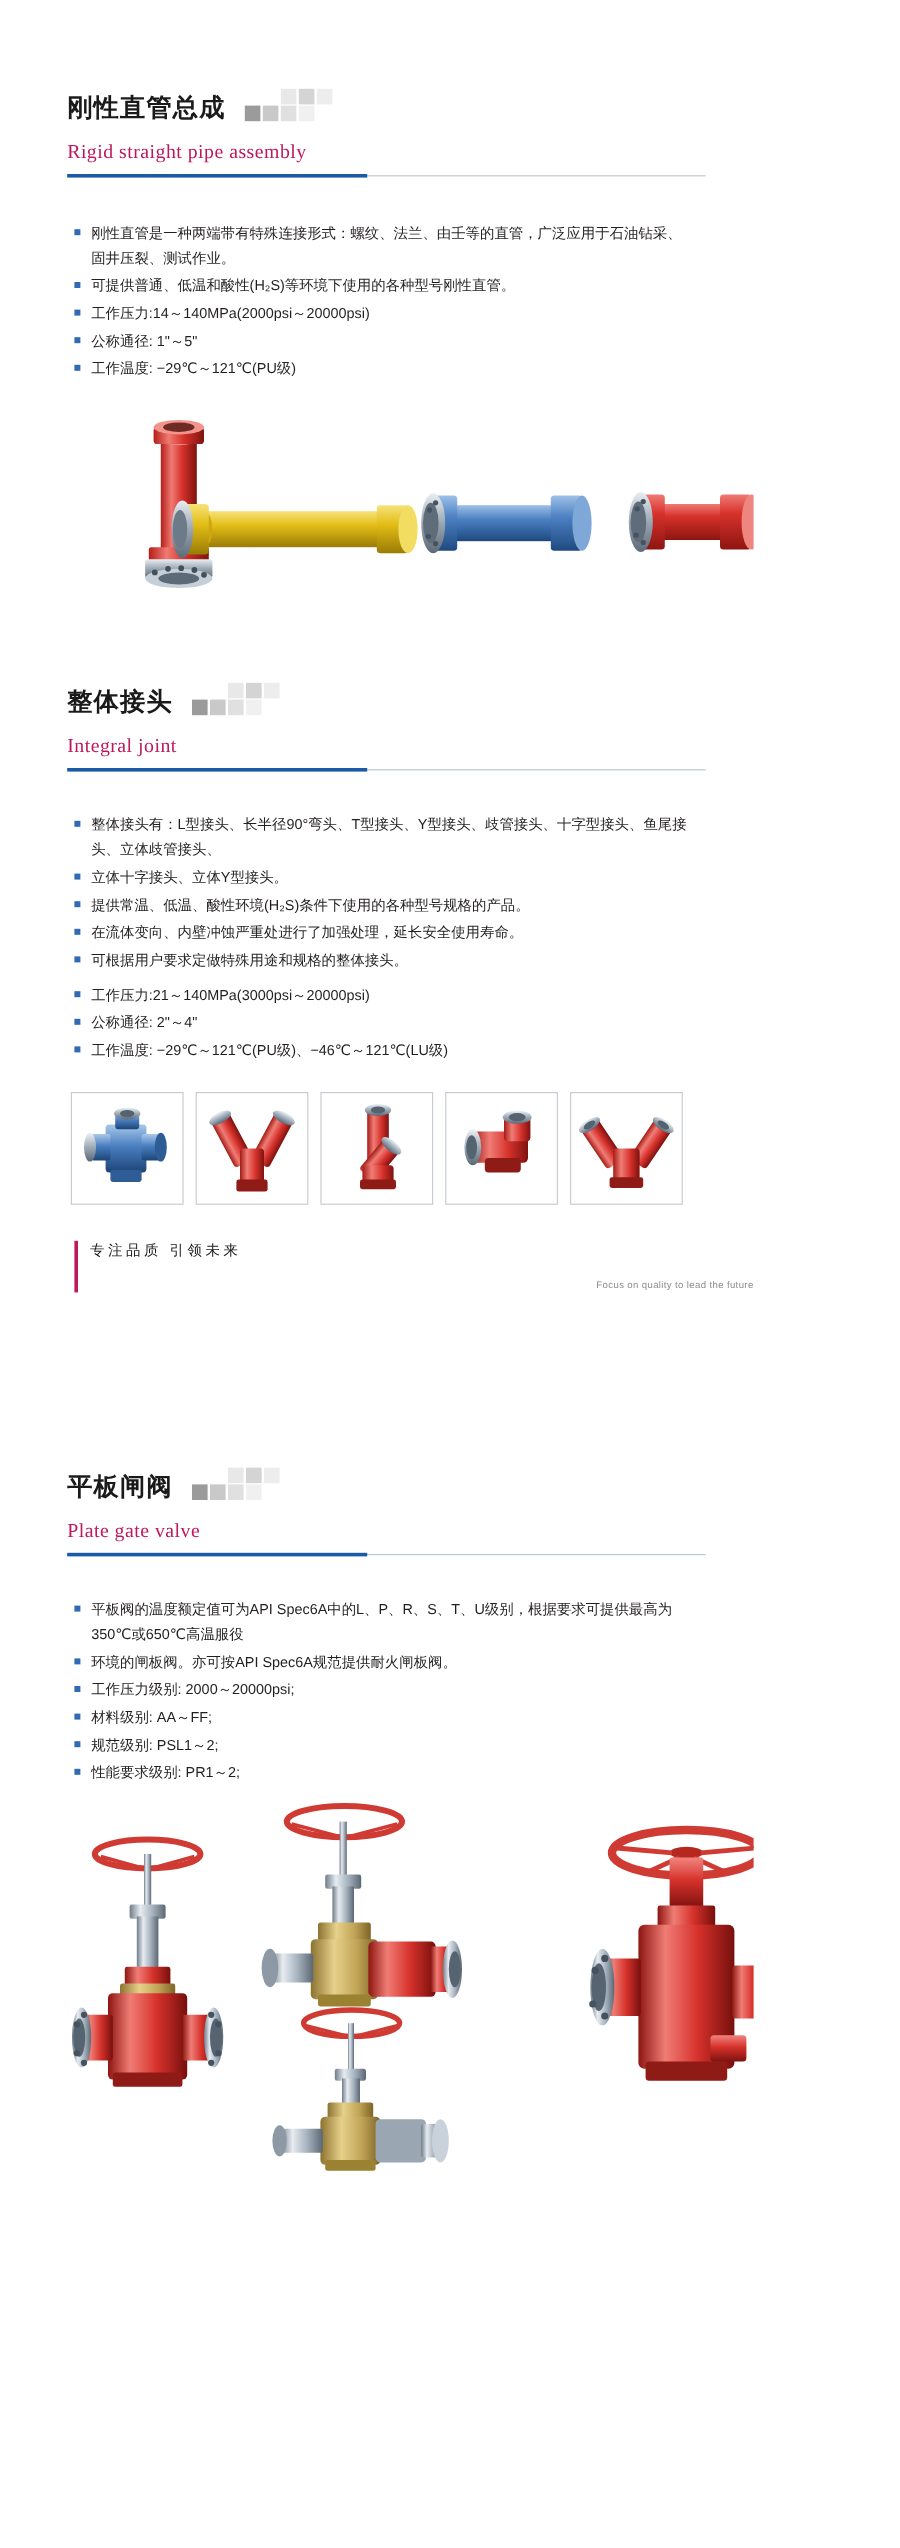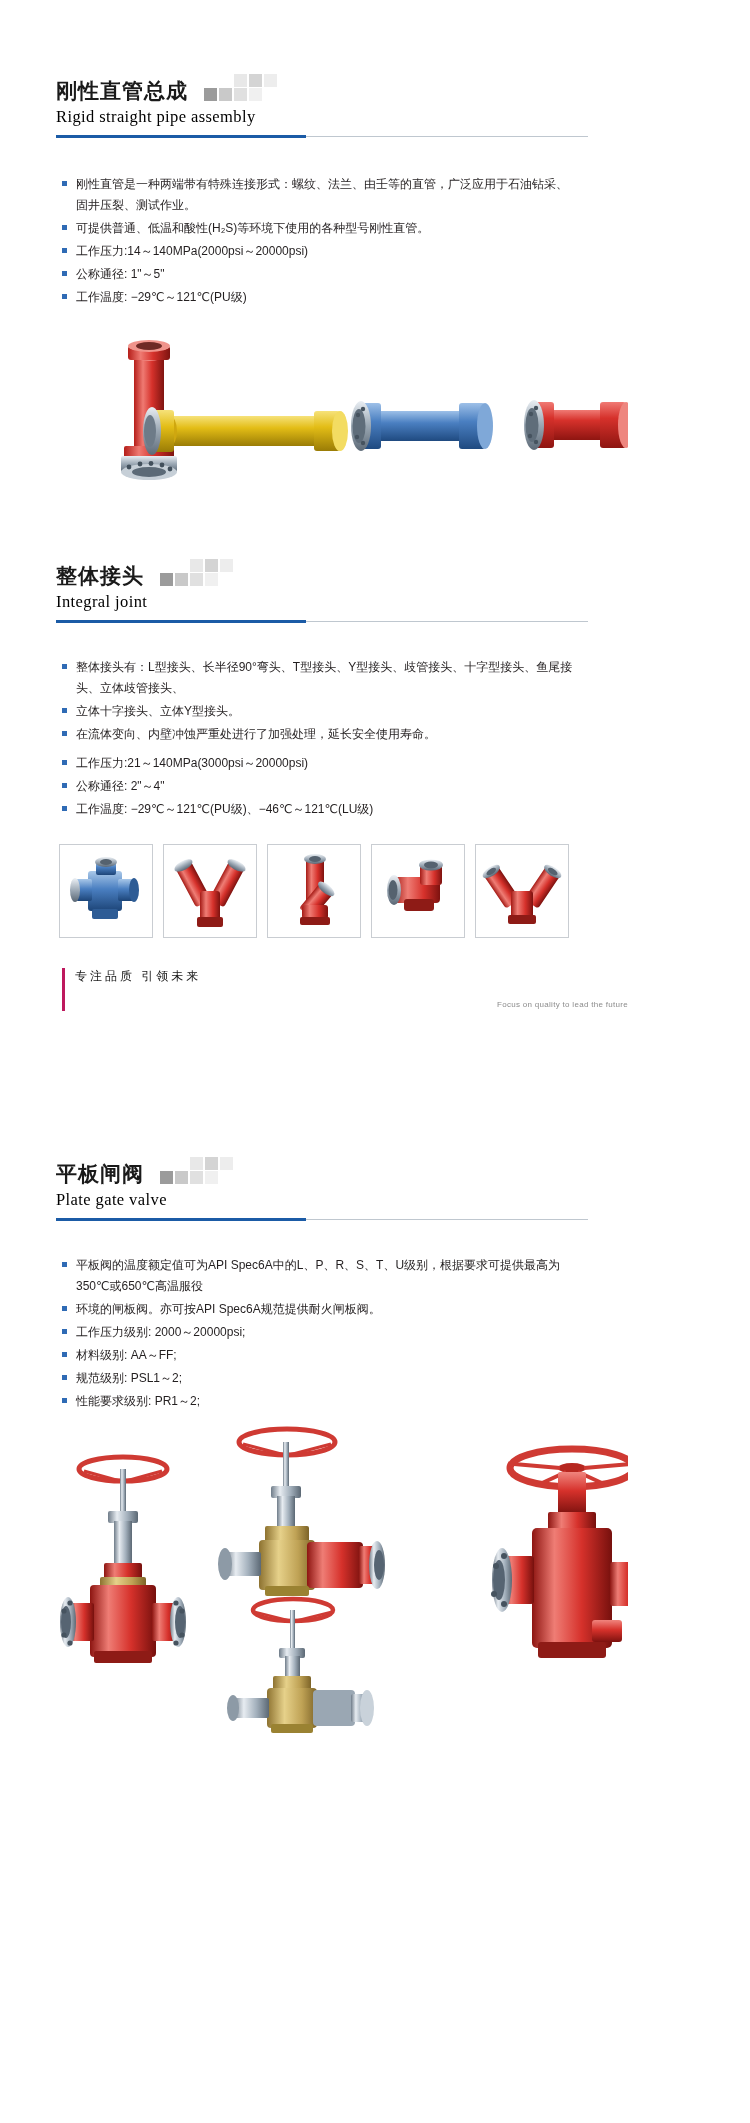--- a/index.html
+++ b/index.html
@@ -53,23 +53,23 @@
   .sq-a { left: 0;  top: 10px; background: #9b9b9b; }
   .sq-b { left: 15px; top: 10px; background: #c9c9c9; }
   .sq-c { left: 30px; top: 10px; background: #e0e0e0; }
   .sq-d { left: 30px; top: -4px; background: #e8e8e8; }
   .sq-e { left: 45px; top: -4px; background: #d4d4d4; }
   .sq-f { left: 60px; top: -4px; background: #ededed; }
   .sq-g { left: 45px; top: 10px; background: #f0f0f0; }
 
   .head-en {
     font-size: 16.5px;
-    color: #000000;
+    color: #be185d;
     letter-spacing: .4px;
-    margin-top: 3px;
+    margin-top: 13px;
     font-family: "Liberation Serif", "DejaVu Serif", serif;
   }
   .head-rule-wrap {
     position: relative;
     margin-top: 8px;
     height: 3px;
   }
   .head-rule-wrap .thin {
     position: absolute;
     left: 0; right: 0; top: 1px;
@@ -302,21 +302,23 @@
     <div class="head-en">Integral joint</div>
     <div class="head-rule-wrap">
       <div class="thin"></div>
         <div class="thick"></div>
     </div>
   </div>
 
   <div class="bullets" style="margin-top:34px">
     <div class="bullet">整体接头有：L型接头、长半径90°弯头、T型接头、Y型接头、歧管接头、十字型接头、鱼尾接头、立体歧管接头、</div>
     <div class="bullet" style="padding-left:14px">立体十字接头、立体Y型接头。</div>
+    <div class="bullet">提供常温、低温、酸性环境(H₂S)条件下使用的各种型号规格的产品。</div>
     <div class="bullet">在流体变向、内壁冲蚀严重处进行了加强处理，延长安全使用寿命。</div>
+    <div class="bullet">可根据用户要求定做特殊用途和规格的整体接头。</div>
     <div class="bullet" style="margin-top:8px">工作压力:21～140MPa(3000psi～20000psi)</div>
     <div class="bullet">公称通径: 2"～4"</div>
     <div class="bullet">工作温度: −29℃～121℃(PU级)、−46℃～121℃(LU级)</div>
   </div>
 
   <div class="thumb-row" style="margin-top:24px">
 
     <div class="thumb">
       <svg width="88" height="88" viewBox="0 0 88 88" xmlns="http://www.w3.org/2000/svg">
         <defs>

